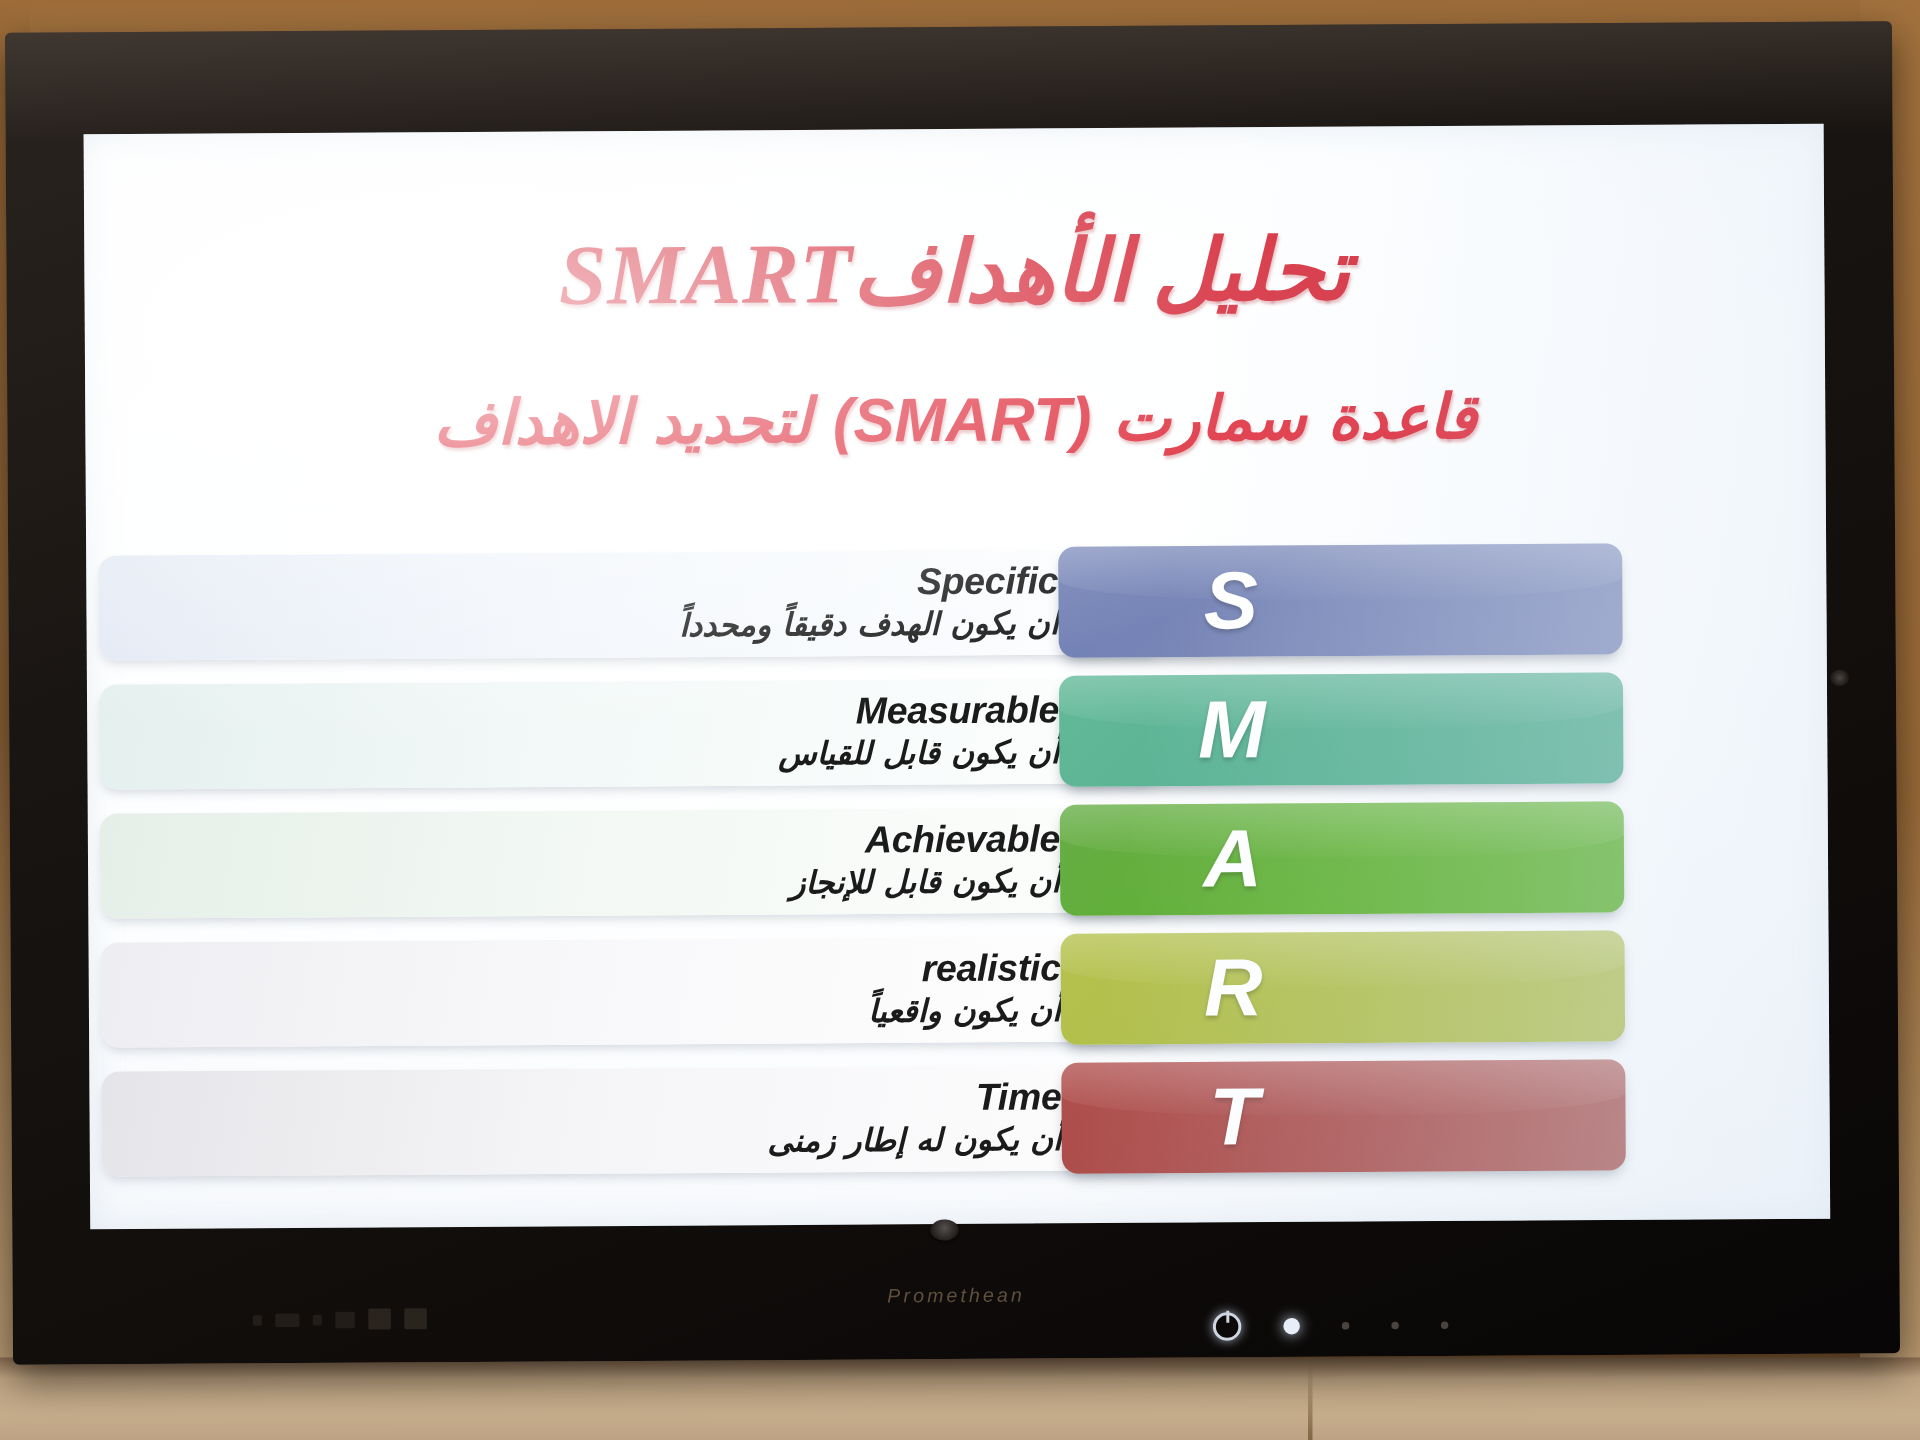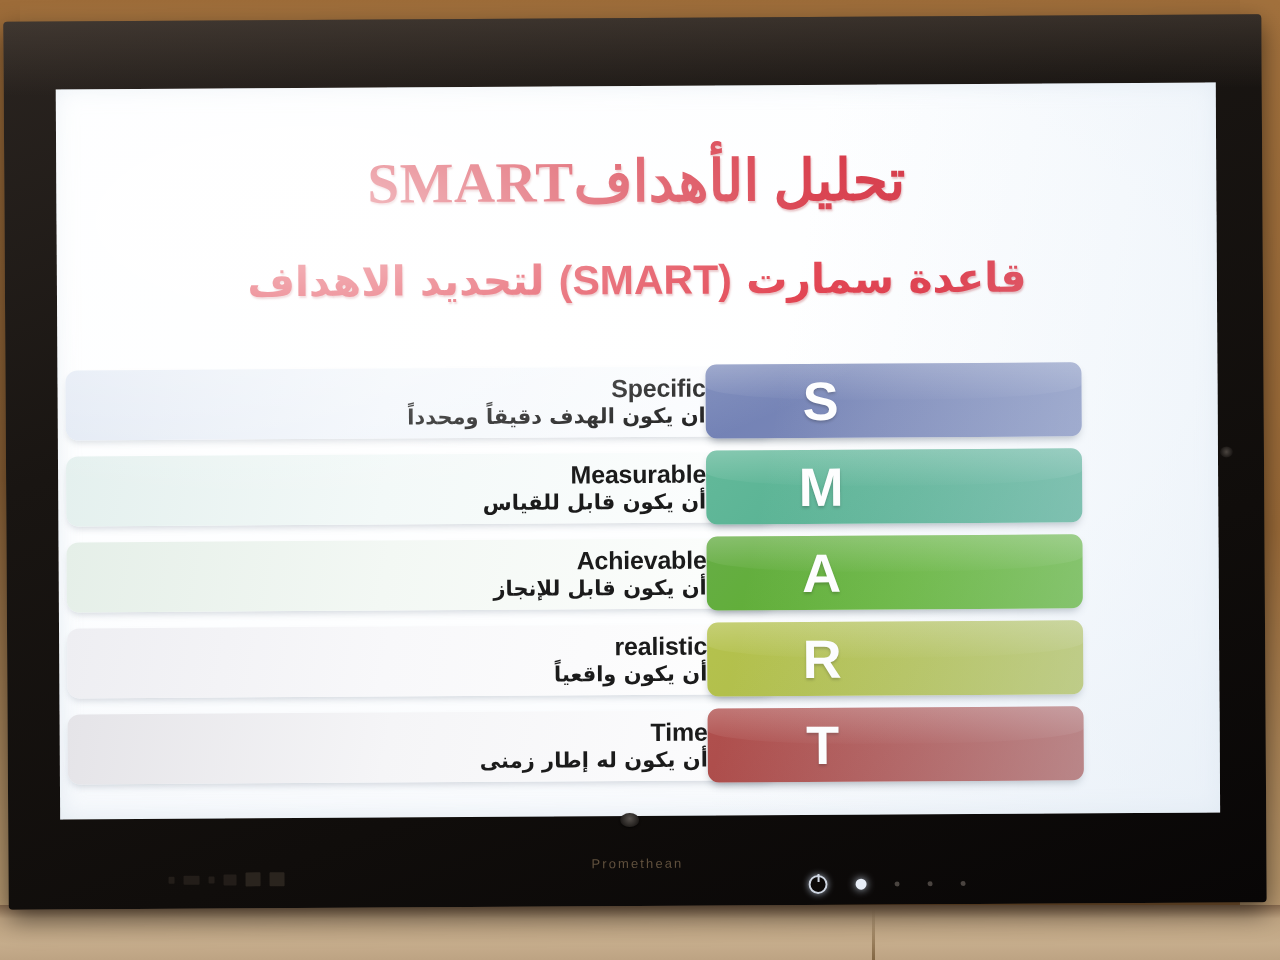--- a/index.html
+++ b/index.html
@@ -21,20 +21,21 @@
     width: 1280px;
     height: 960px;
     background:
       linear-gradient(180deg,
         #9a6a38 0%,
         #a07040 5%,
         #9b6c3b 9%,
         #8d6236 9.5%,
         #8d6236 100%);
     overflow: hidden;
+    font-style: italic;
   }
   .wall-upper {
     position: absolute;
     left: 0; top: 0;
     width: 1280px; height: 95px;
     background: linear-gradient(180deg, #9d6c39 0%, #a97a46 60%, #9a6a38 100%);
   }
   .wall-lower {
     position: absolute;
     left: 0; top: 905px;

